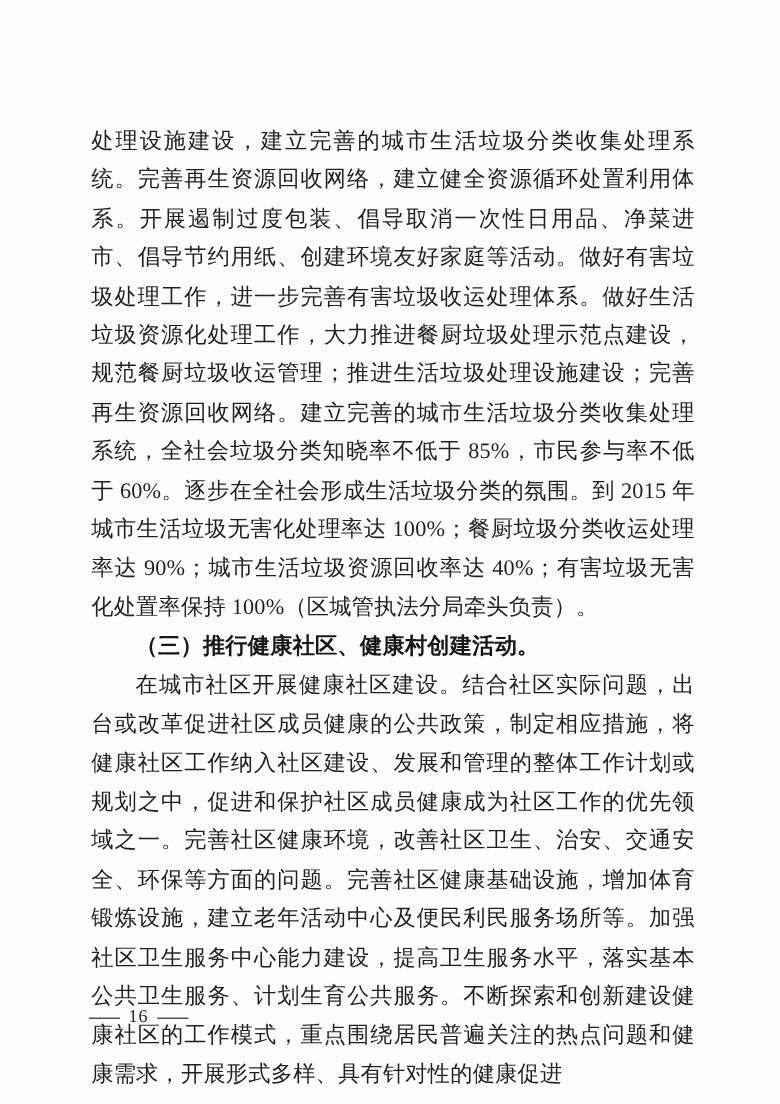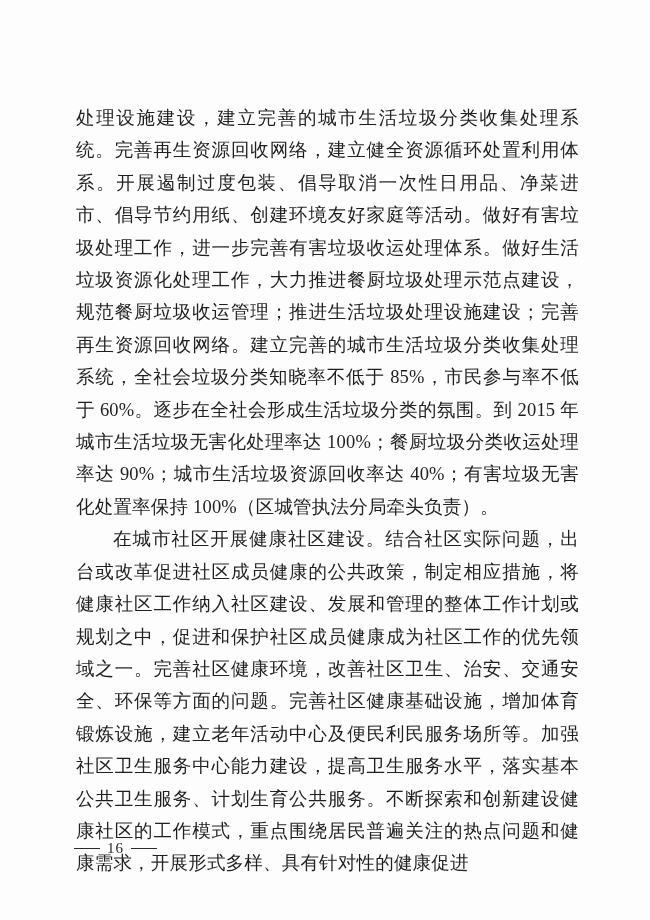--- a/index.html
+++ b/index.html
@@ -57,20 +57,21 @@
     letter-spacing: 1px;
   }
 </style>
 </head>
 <body>
 
 <div class="page">
 
   <div class="content">
     <p class="para-continuation">处理设施建设，建立完善的城市生活垃圾分类收集处理系统。完善再生资源回收网络，建立健全资源循环处置利用体系。开展遏制过度包装、倡导取消一次性日用品、净菜进市、倡导节约用纸、创建环境友好家庭等活动。做好有害垃圾处理工作，进一步完善有害垃圾收运处理体系。做好生活垃圾资源化处理工作，大力推进餐厨垃圾处理示范点建设，规范餐厨垃圾收运管理；推进生活垃圾处理设施建设；完善再生资源回收网络。建立完善的城市生活垃圾分类收集处理系统，全社会垃圾分类知晓率不低于 85%，市民参与率不低于 60%。逐步在全社会形成生活垃圾分类的氛围。到 2015 年城市生活垃圾无害化处理率达 100%；餐厨垃圾分类收运处理率达 90%；城市生活垃圾资源回收率达 40%；有害垃圾无害化处置率保持 100%（区城管执法分局牵头负责）。</p>
+    <p class="section-heading">（三）推行健康社区、健康村创建活动。</p>
     <p class="para-indent">在城市社区开展健康社区建设。结合社区实际问题，出台或改革促进社区成员健康的公共政策，制定相应措施，将健康社区工作纳入社区建设、发展和管理的整体工作计划或规划之中，促进和保护社区成员健康成为社区工作的优先领域之一。完善社区健康环境，改善社区卫生、治安、交通安全、环保等方面的问题。完善社区健康基础设施，增加体育锻炼设施，建立老年活动中心及便民利民服务场所等。加强社区卫生服务中心能力建设，提高卫生服务水平，落实基本公共卫生服务、计划生育公共服务。不断探索和创新建设健康社区的工作模式，重点围绕居民普遍关注的热点问题和健康需求，开展形式多样、具有针对性的健康促进</p>
   </div>
 
   <div class="footer">
     <span class="dash"></span>
     <span class="num">16</span>
     <span class="dash"></span>
   </div>
 
 </div>

